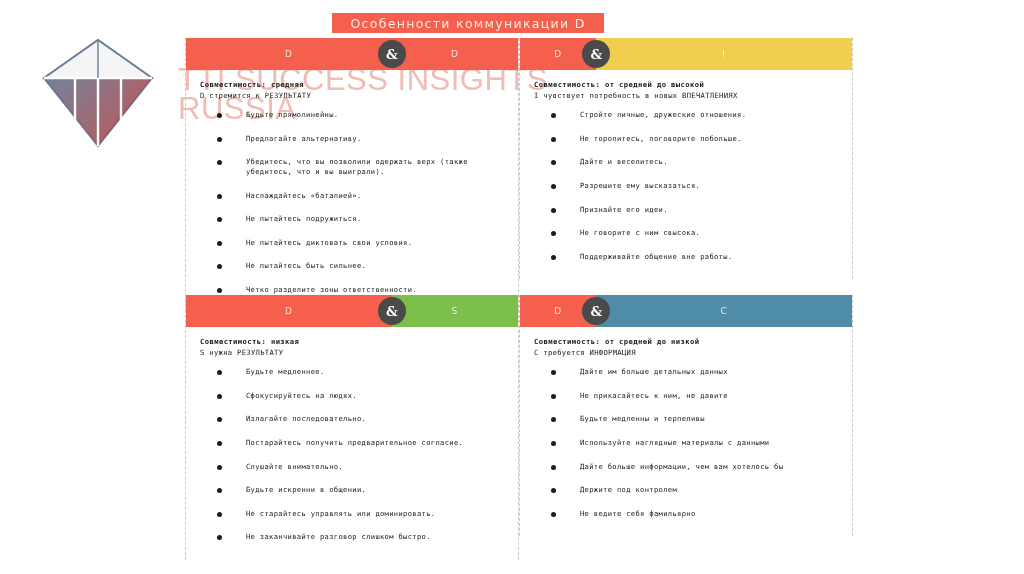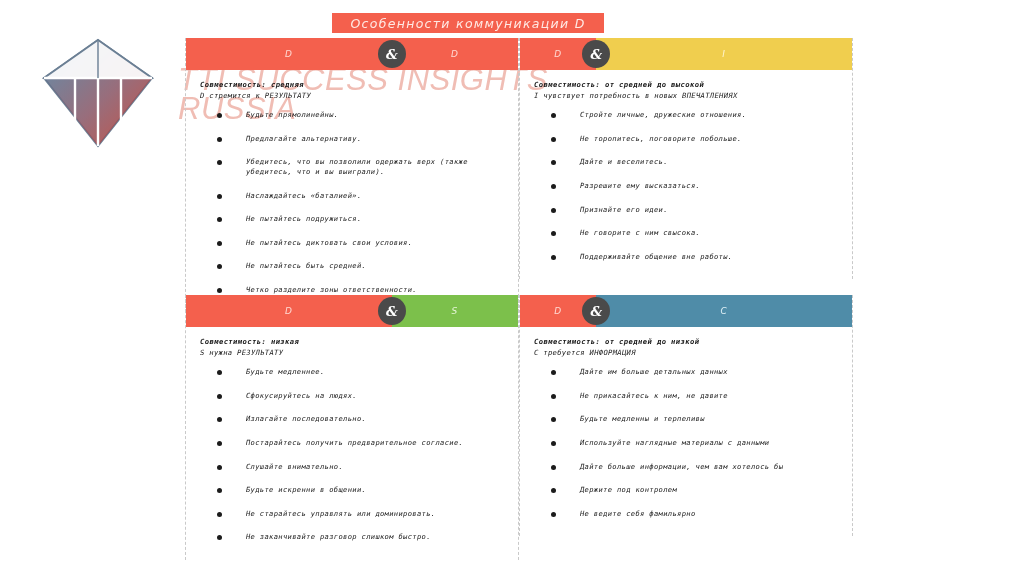--- a/index.html
+++ b/index.html
@@ -2,21 +2,21 @@
 <html><head>
 <meta charset="utf-8">
 <style>
   * { box-sizing: border-box; margin: 0; padding: 0; }
   html, body {
     width: 1024px; height: 574px;
     background: #ffffff;
     font-family: "Liberation Serif", serif;
     overflow: hidden;
   }
-  .slide { position: relative; width: 1024px; height: 574px; background: #fff; font-style: italic; }
+  .slide { position: relative; width: 1024px; height: 574px; background: #fff; }
 
   
   .title-banner {
     position: absolute;
     left: 332px; top: 13px;
     width: 272px; height: 20px;
     background: #F4604D;
     display: flex; align-items: center; justify-content: center;
   }
   .title-banner span {
@@ -186,21 +186,21 @@
       <div class="qbody">
         <div class="compat">Совместимость: средняя</div>
         <div class="needs">D стремится к РЕЗУЛЬТАТУ</div>
         <ul class="bullets">
           <li>Будьте прямолинейны.</li>
           <li>Предлагайте альтернативу.</li>
           <li>Убедитесь, что вы позволили одержать верх (также убедитесь, что и вы выиграли).</li>
           <li>Наслаждайтесь «баталией».</li>
           <li>Не пытайтесь подружиться.</li>
           <li>Не пытайтесь диктовать свои условия.</li>
-          <li>Не пытайтесь быть средней.</li>
+          <li>Не пытайтесь быть сильнее.</li>
           <li>Четко разделите зоны ответственности.</li>
         </ul>
       </div>
     </div>
 
     <div class="quad q-tr">
       <div class="bar">
         <div class="bar-half red red-left2">D</div>
         <div class="bar-half yellow grow">I</div>
         <div class="amp" style="left:23%;">&amp;</div>

